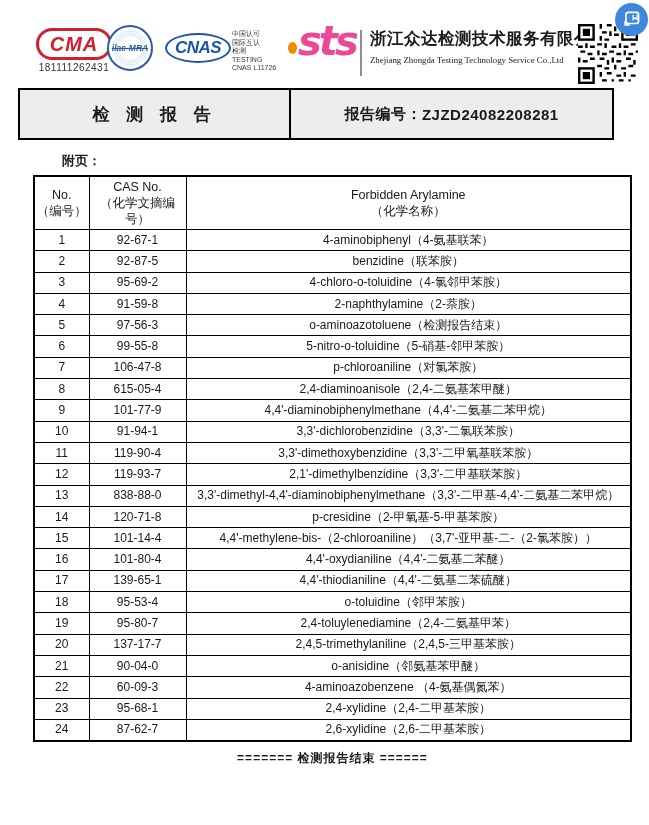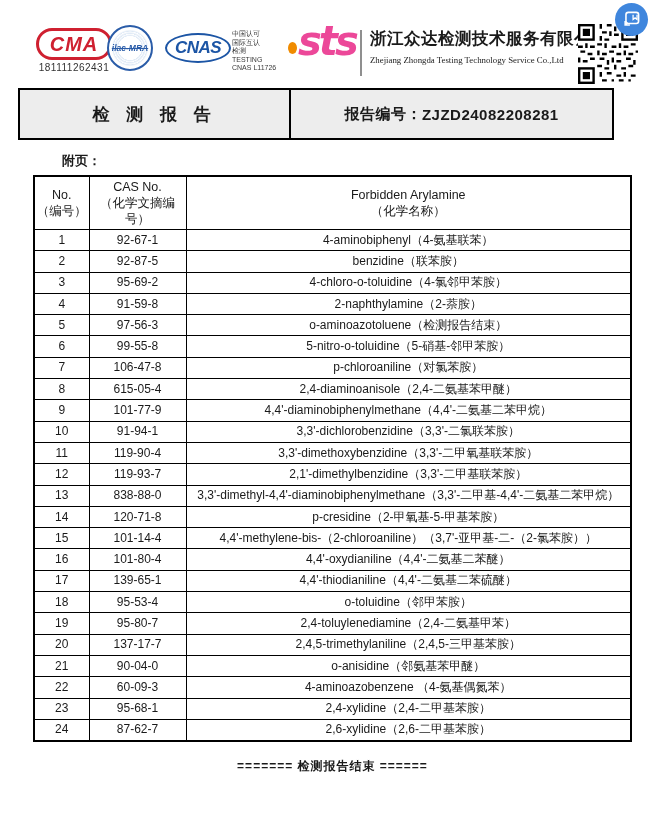--- a/index.html
+++ b/index.html
@@ -60,21 +60,21 @@
   
   table { border-collapse:collapse; margin-left:33px; width:599px; table-layout:fixed;
     border:2px solid #000; }
   col.c-no  { width:55px; }
   col.c-cas { width:97px; }
   th, td { border:1px solid #000; text-align:center; vertical-align:middle; }
   thead th { font-weight:normal; font-size:12.5px; padding:2px 0; line-height:16px; height:38px; }
   tbody td { font-size:12px; height:21.3px; line-height:13px; padding:0 2px; white-space:nowrap; }
 
   
-  .end-note { width:599px; margin-left:33px; margin-top:16px; text-align:center;
+  .end-note { width:599px; margin-left:33px; margin-top:8px; text-align:center;
     font-size:12px; font-weight:bold; letter-spacing:1px; }
 </style>
 </head>
 <body>
 
 <div class="page">
 
   <div class="float-btn">
     <svg width="19" height="19" viewBox="0 0 24 24">
       <rect x="5" y="3" width="16" height="14" rx="3" fill="none" stroke="#fff" stroke-width="2"></rect>

